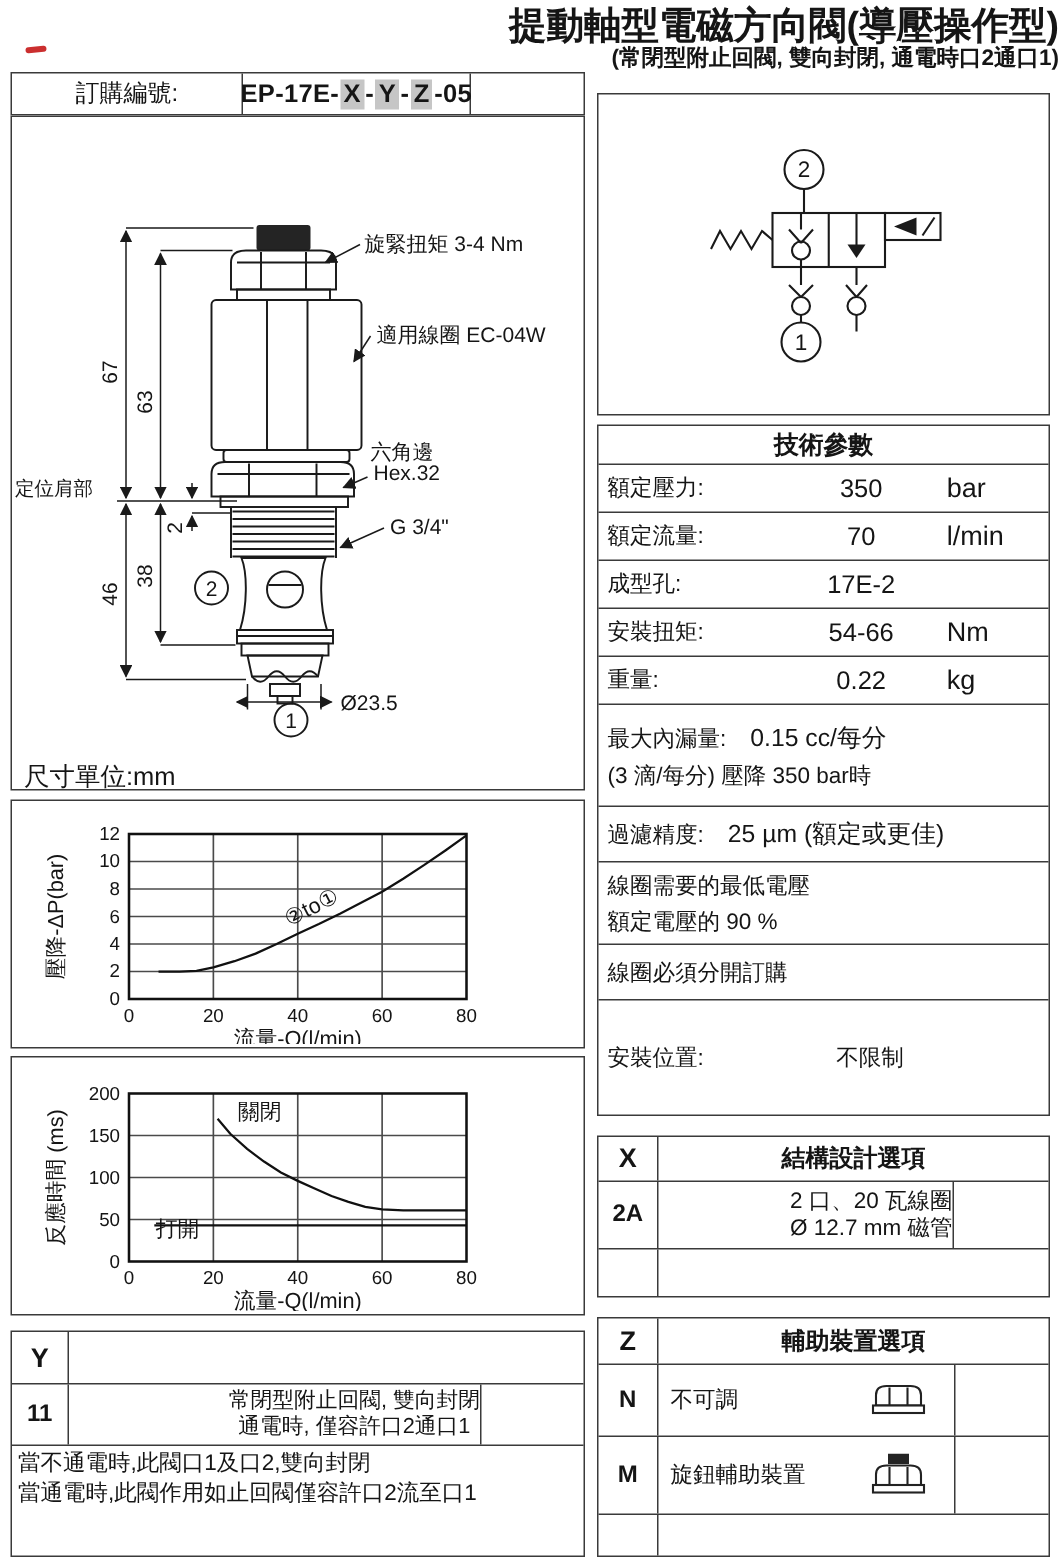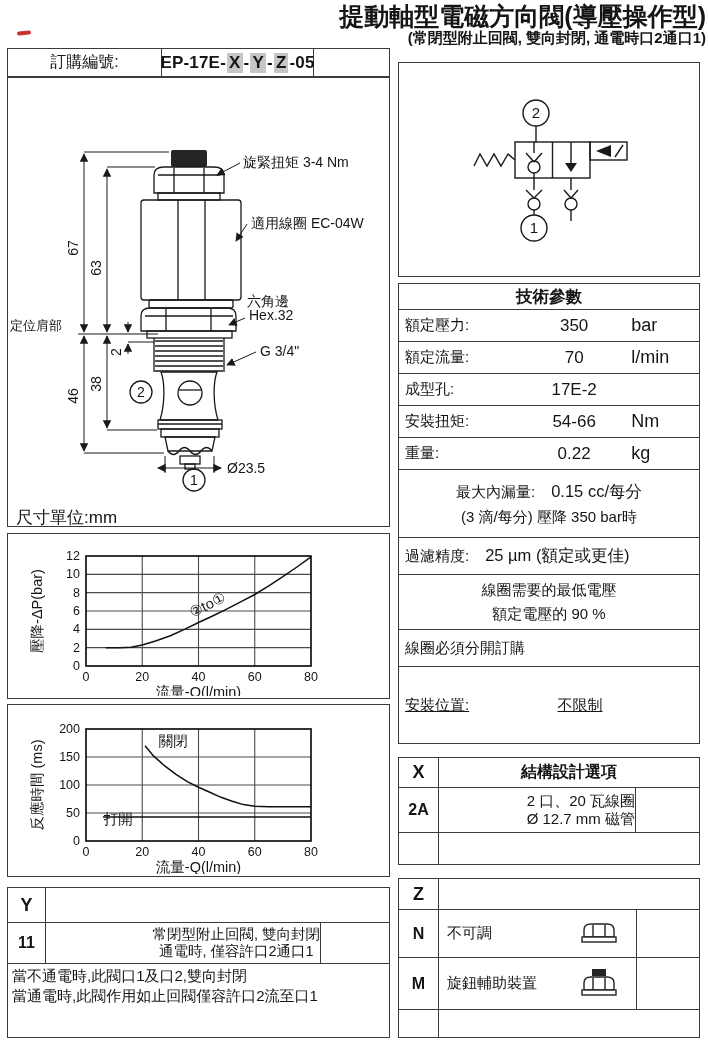--- a/index.html
+++ b/index.html
@@ -31,26 +31,26 @@
   
   .symbol-box{ left:398px; top:62px; width:302px; height:215px; }
   .tech-box{ left:398px; top:283px; width:302px; height:461px; display:flex; flex-direction:column; }
   .tech-header{ height:26px; border-bottom:1.6px solid var(--line); display:flex; align-items:center;
                 justify-content:center; font-size:16.5px; font-weight:700; }
   .trow{ display:flex; align-items:center; border-bottom:1.6px solid var(--line); padding:0 6px; }
   .trow.h32{ height:32px; }
   .tlabel{ width:116px; font-size:15px; }
   .tvalue{ width:118px; text-align:center; font-size:17px; }
   .tunit{ margin-left:auto; width:64px; font-size:18px; }
-  .trow-2l{ flex-direction:column; align-items:center; justify-content:center; gap:5px; }
+  .trow-2l{ flex-direction:column; align-items:flex-start; justify-content:center; gap:5px; }
   .leak-row{ height:68px; }
   .filter-row{ height:37px; }
   .volt-row{ height:55px; }
   .order-row2{ height:37px; }
-  .mount-row{ flex:1; border-bottom:none;text-decoration:underline; }
+  .mount-row{ flex:1; border-bottom:none; }
   .inline-pair{ display:flex; gap:16px; align-items:baseline; font-size:15px; }
   .inline-pair .val{ font-size:16.5px; }
   .plain15{ font-size:15px; }
 
   
   .opt-table{ display:flex; flex-direction:column; }
   .ot-head{ display:flex; border-bottom:1.6px solid var(--line); }
   .ot-code-cell{ width:40px; border-right:1.6px solid var(--line); display:flex; align-items:center;
                  justify-content:center; font-weight:700; }
   .ot-title{ flex:1; display:flex; align-items:center; justify-content:center; font-size:16px; font-weight:700; }
@@ -335,20 +335,21 @@
     <div class="ot-end"></div>
   </div>
   <div class="ot-empty">
       <div class="stub"></div>
     </div>
 </div>
 
 <div class="box opt-table z-table">
   <div class="ot-head z-head">
     <div class="ot-code-cell">Z</div>
+    <div class="ot-title">輔助裝置選項</div>
   </div>
   <div class="ot-row z-row-n">
     <div class="ot-code-cell">N</div>
     <div class="z-mid">
       <span class="z-label">不可調</span>
       <span class="z-icon">
         <svg width="42" height="23" viewBox="0 0 42 23">
           <g stroke="#222" fill="#fff" stroke-width="1.4">
             <path d="M6,15 v-7 q0,-6 7,-6 h16 q7,0 7,6 v7 z"></path>
             <path d="M15,3 V15 M27,3 V15" fill="none"></path>

